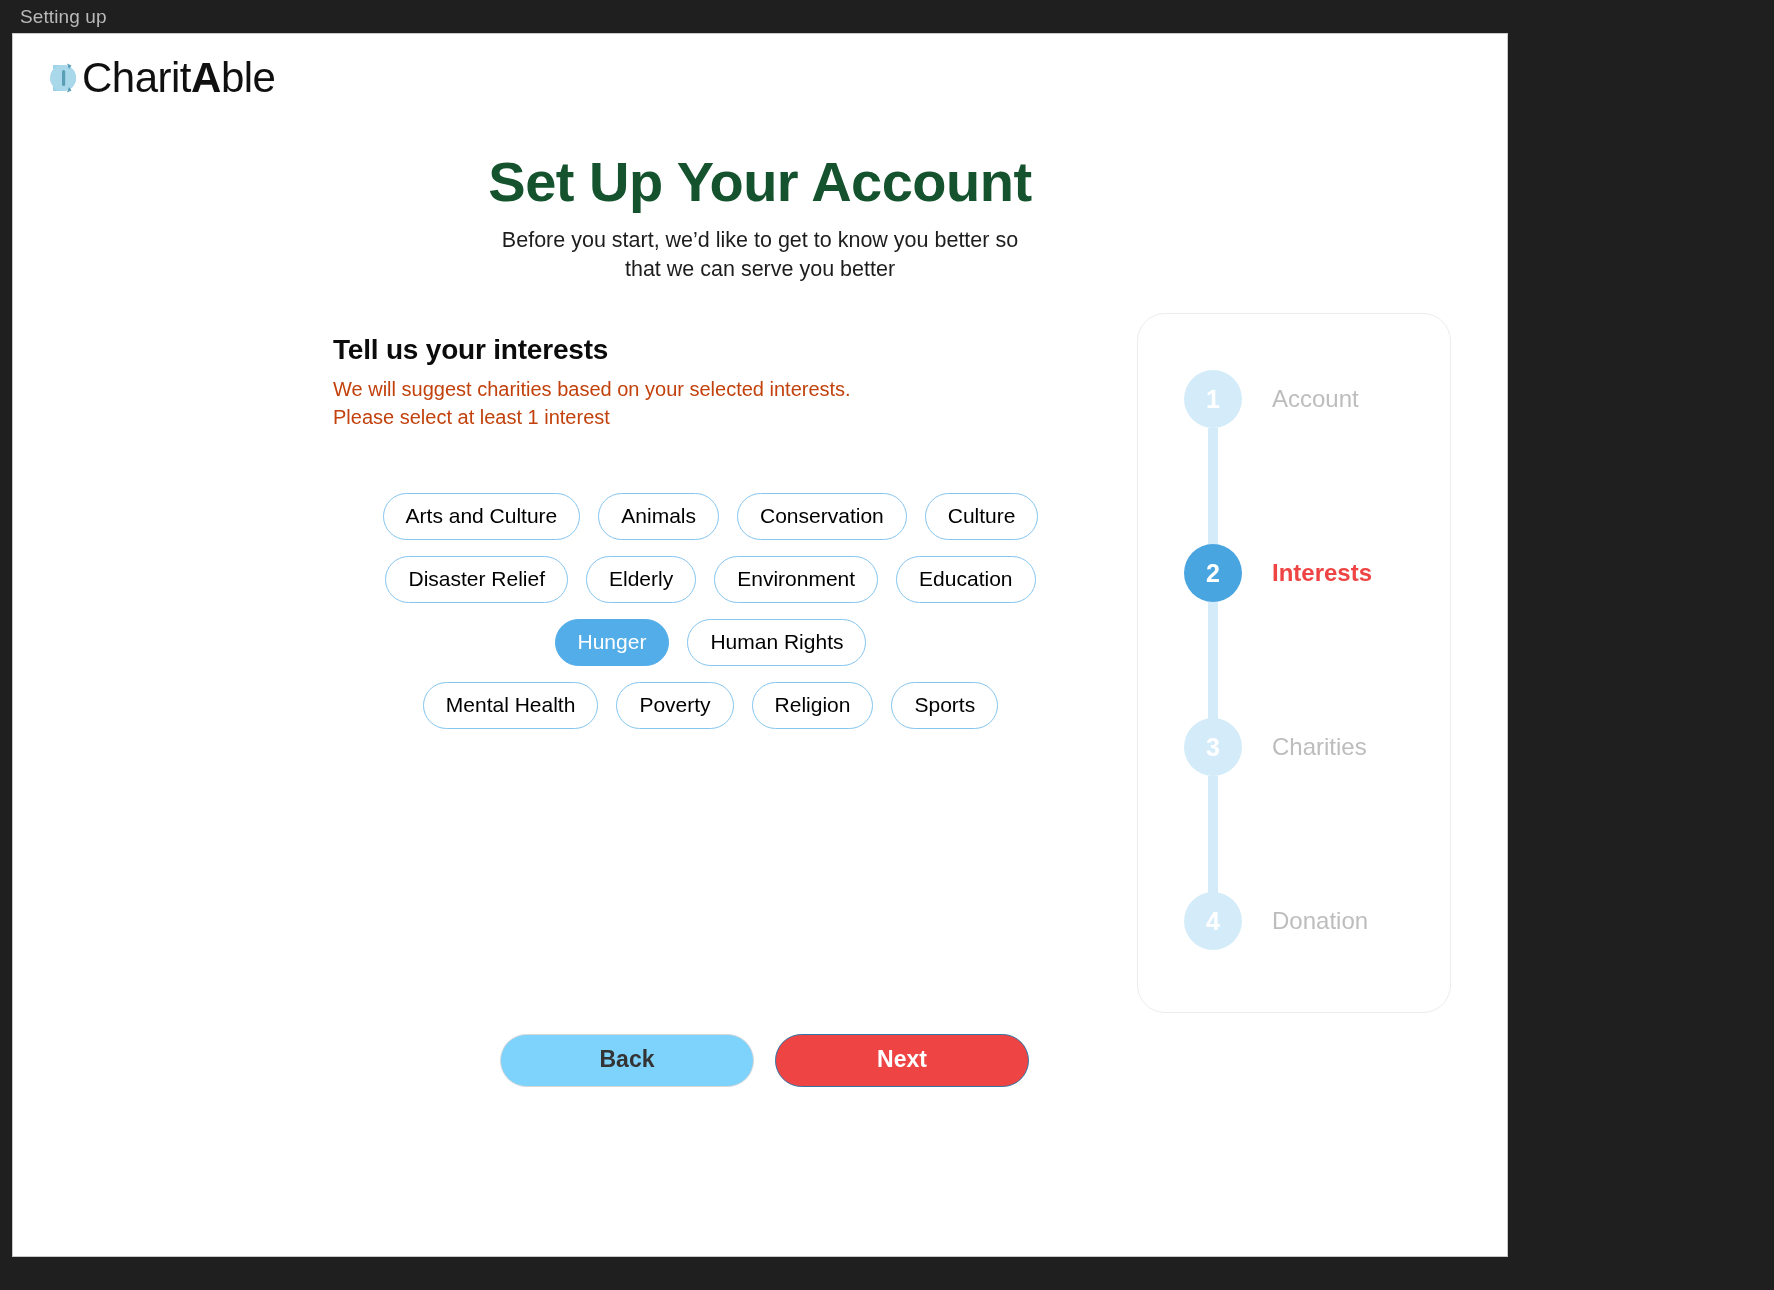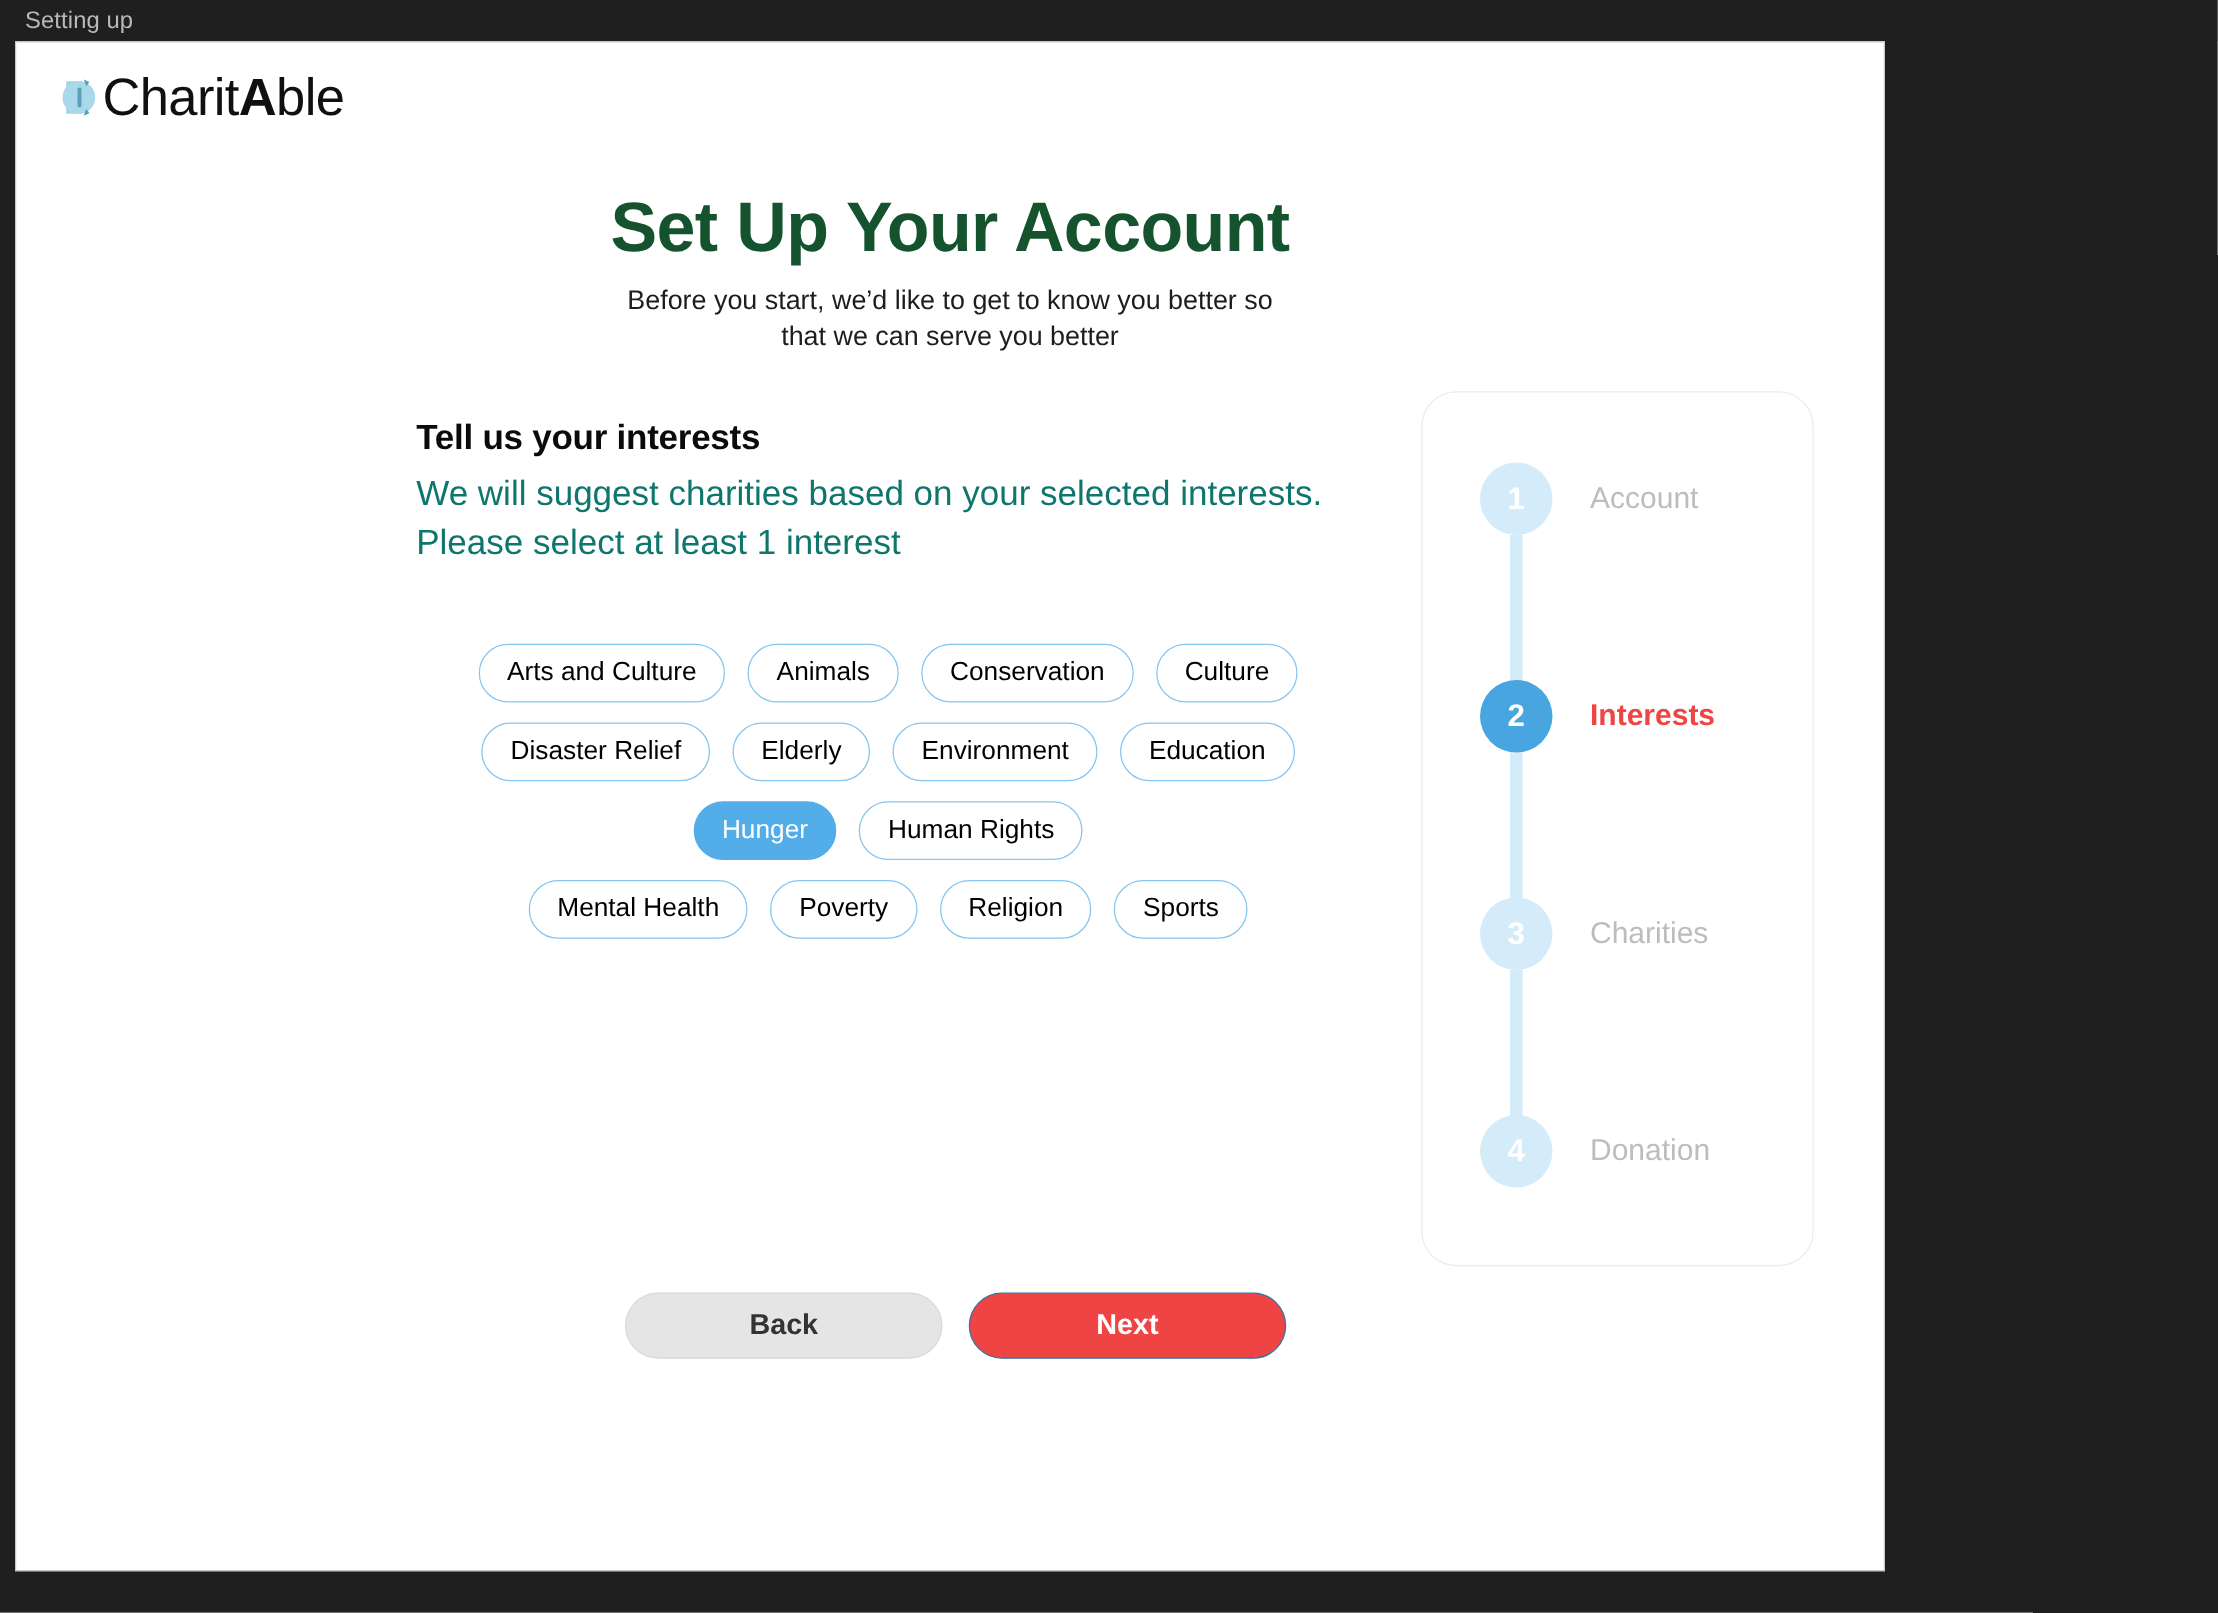--- a/index.html
+++ b/index.html
@@ -117,22 +117,22 @@
 
   .section-title {
     font-size: 28px;
     font-weight: 700;
     color: #0b0b0b;
     letter-spacing: -0.2px;
     margin-bottom: 10px;
   }
 
   .section-desc {
-    font-size: 28px;
-    color: #0f766e;
+    font-size: 20px;
+    color: #c2410c;
     line-height: 1.38;
   }
 
   .chips {
     margin-top: 62px;
     display: flex;
     flex-direction: column;
     align-items: center;
     gap: 16px;
     width: 755px;
@@ -178,21 +178,21 @@
     font-weight: 700;
     line-height: 1;
     padding: 13px 0 15px;
     text-align: center;
     cursor: pointer;
     font-family: "Liberation Sans", sans-serif;
   }
 
   .btn-back {
     width: 254px;
-    background: #e5e5e5;
+    background: #7dd3fc;
     border: 1.4px solid #d8d8d8;
     color: #333333;
   }
 
   .btn-next {
     width: 254px;
     background: #ef4444;
     border: 1.4px solid #2f75a5;
     color: #ffffff;
   }

